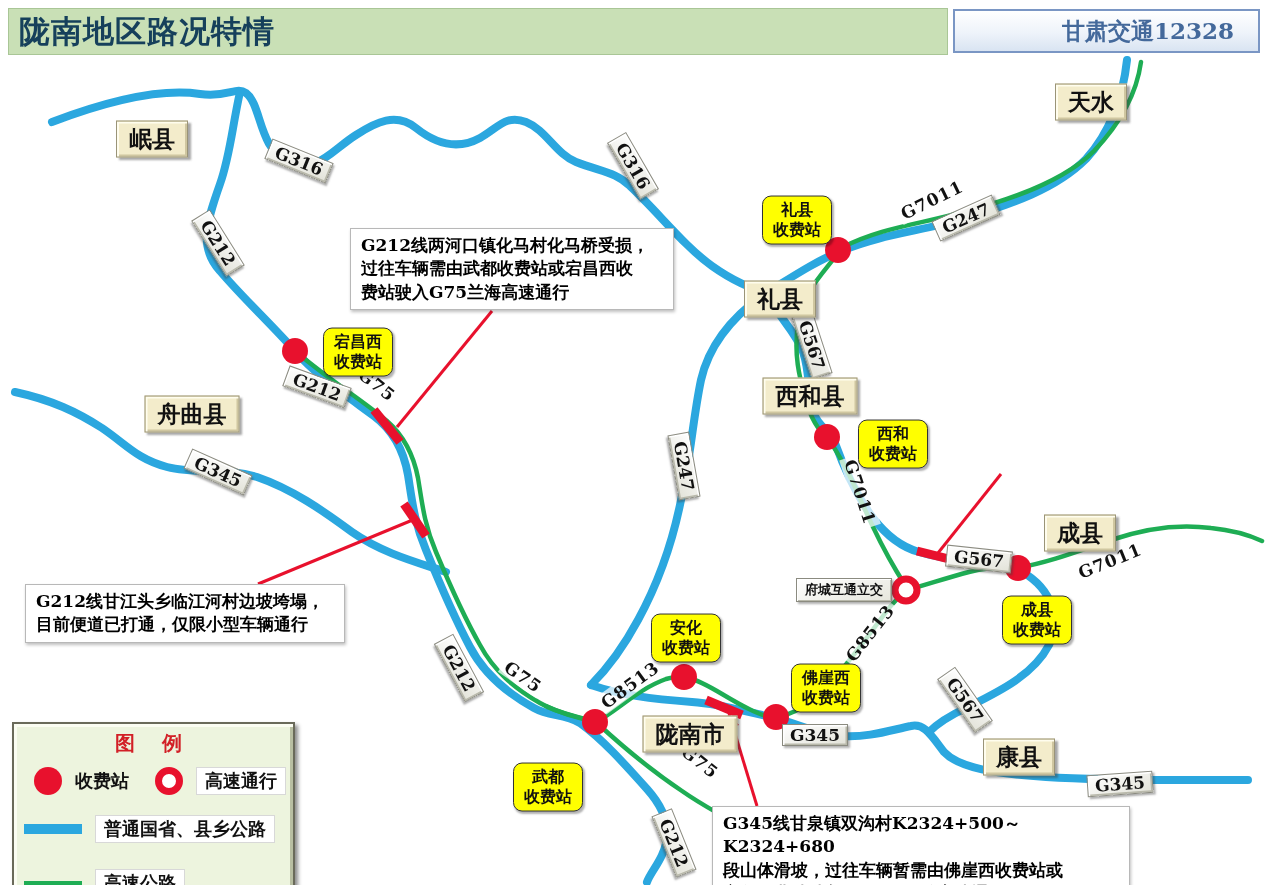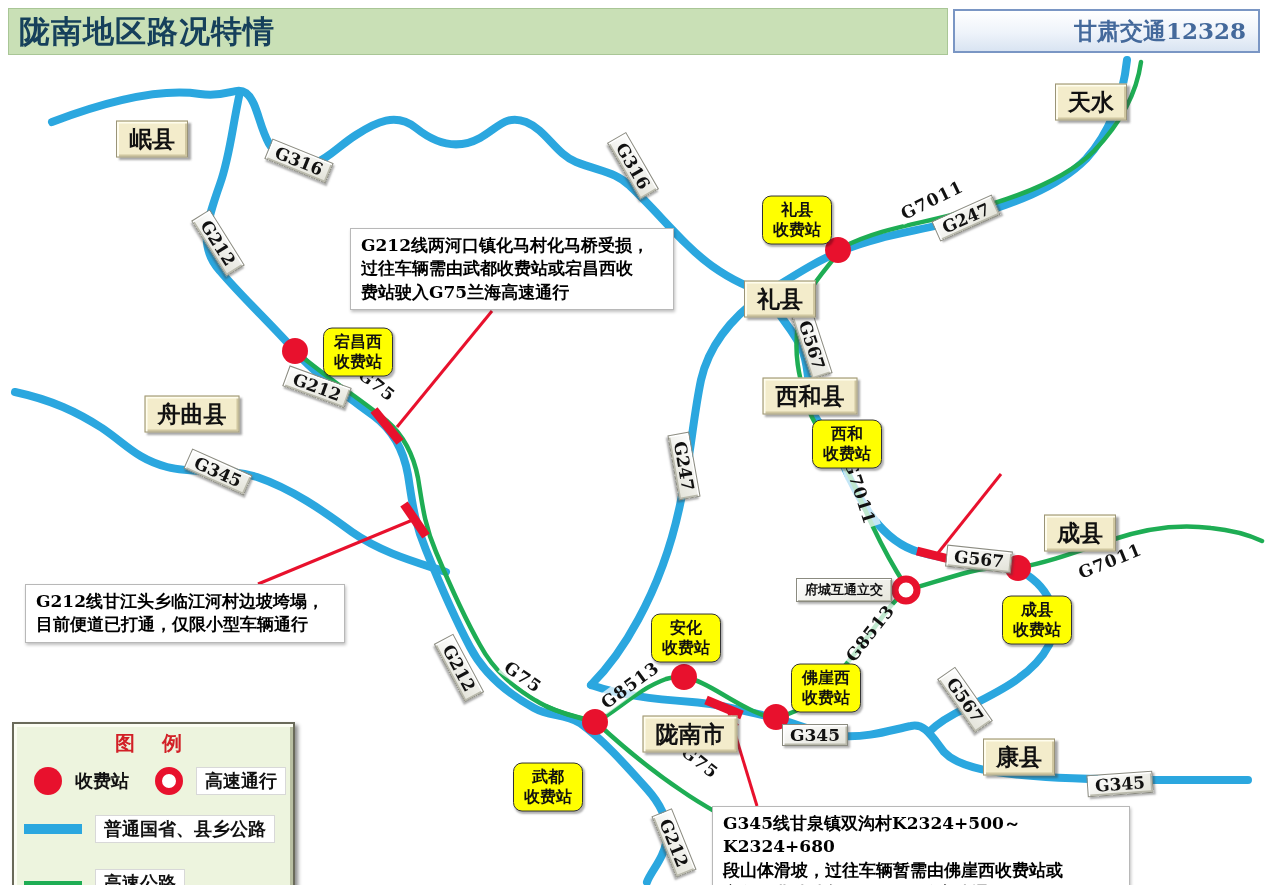--- a/index.html
+++ b/index.html
@@ -4,21 +4,21 @@
 <style>
   html,body{margin:0;padding:0;background:#ffffff;}
   .stage{position:relative;width:1269px;height:885px;background:#ffffff;overflow:hidden;
          font-family:"DejaVu Serif","Liberation Serif",serif;}
   
   .titlebar{position:absolute;left:8px;top:8px;width:940px;height:47px;background:#C9E0B6;
             border:1px solid #A9C696;display:flex;align-items:center;padding-left:10px;box-sizing:border-box;}
   .titlebar span{font-size:31px;font-weight:bold;color:#16405B;letter-spacing:1px;}
   .hotline{position:absolute;left:953px;top:9px;width:307px;height:44px;border:2px solid #7A96C4;
            background:linear-gradient(180deg,#ffffff 0%,#eef3fa 55%,#d9e4f2 100%);
-           display:flex;align-items:center;justify-content:flex-end;padding-right:12px;box-sizing:border-box;}
+           display:flex;align-items:center;justify-content:flex-end;padding-right:24px;box-sizing:border-box;}
   .hotline span{font-size:23px;font-weight:bold;color:#44699B;}
   
   svg.map{position:absolute;left:0;top:0;}
   .rd{fill:none;stroke-linecap:round;stroke-linejoin:round;}
   .b{stroke-width:8px;}
   .g{stroke-width:4.5px;}
   .seg{fill:none;stroke:#E8112D;stroke-width:9px;stroke-linecap:butt;}
   .callout{fill:none;stroke:#E8112D;stroke-width:3px;}
   .arrowhead{fill:#E8112D;}
   .ic-ring{fill:#ffffff;stroke:#E8112D;stroke-width:7px;}
@@ -132,21 +132,21 @@
   <div class="place" style="left:810px;top:396px">西和县</div>
   <div class="place" style="left:1080px;top:533px">成县</div>
   <div class="place" style="left:1019px;top:757px">康县</div>
   <div class="place" style="left:1091px;top:102px">天水</div>
   <div class="place" style="left:690px;top:734px">陇南市</div>
 
   <div class="toll" style="left:358px;top:352px">宕昌西
 收费站</div>
   <div class="toll" style="left:797px;top:220px">礼县
 收费站</div>
-  <div class="toll" style="left:847px;top:444px">西和
+  <div class="toll" style="left:893px;top:444px">西和
 收费站</div>
   <div class="toll" style="left:1037px;top:620px">成县
 收费站</div>
   <div class="toll" style="left:686px;top:638px">安化
 收费站</div>
   <div class="toll" style="left:826px;top:688px">佛崖西
 收费站</div>
   <div class="toll" style="left:548px;top:787px">武都
 收费站</div>
 

